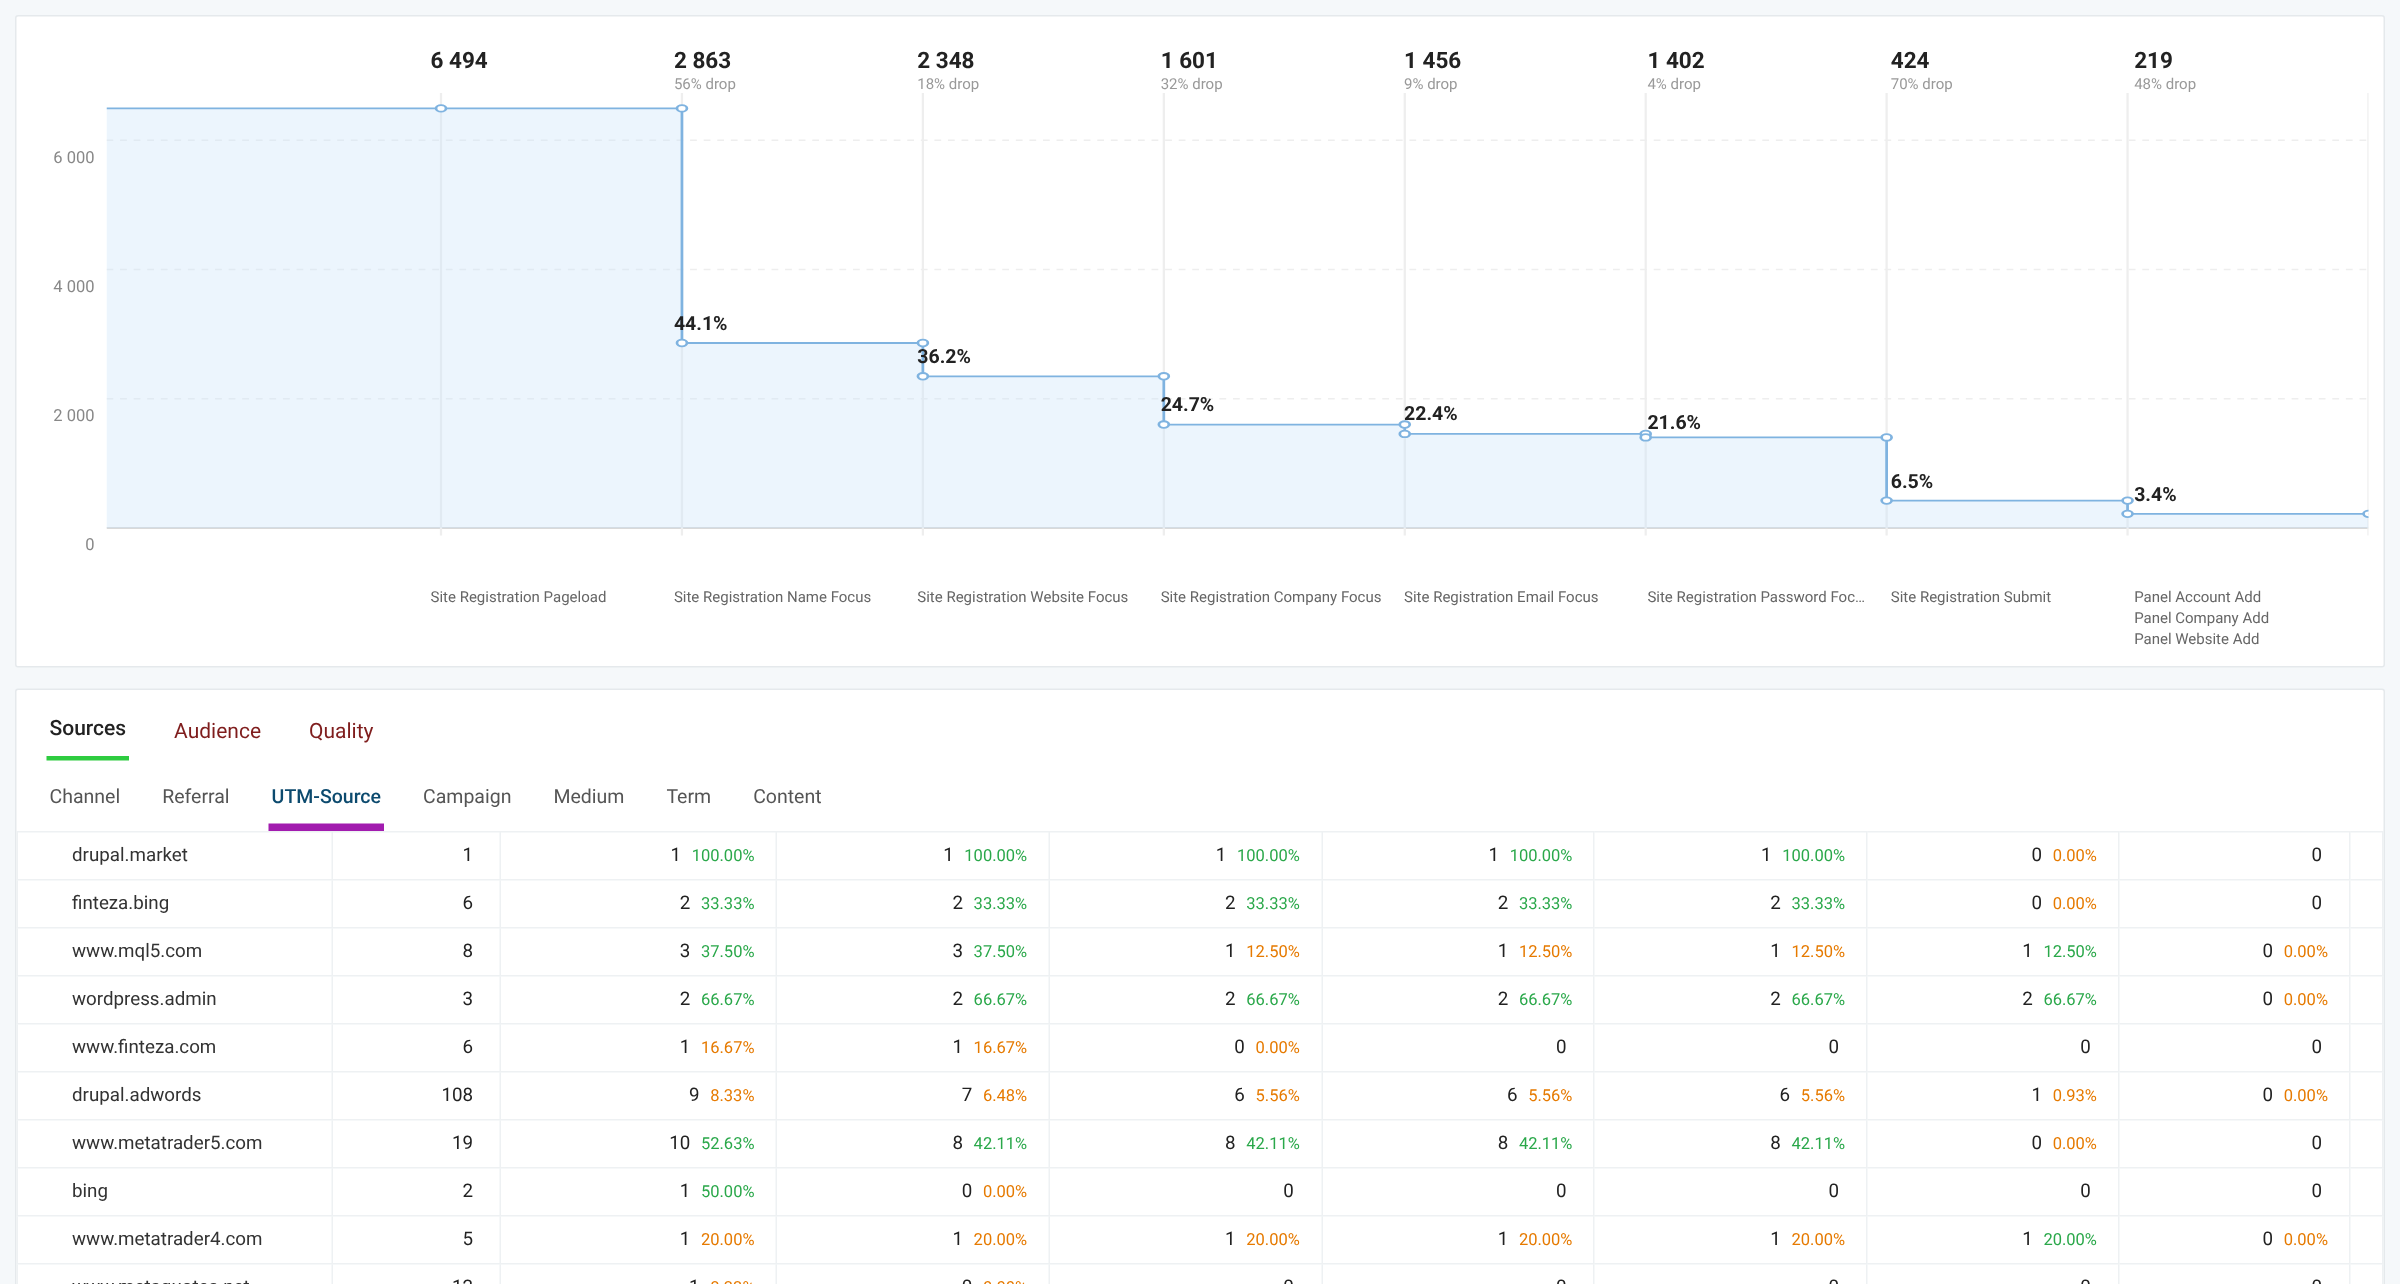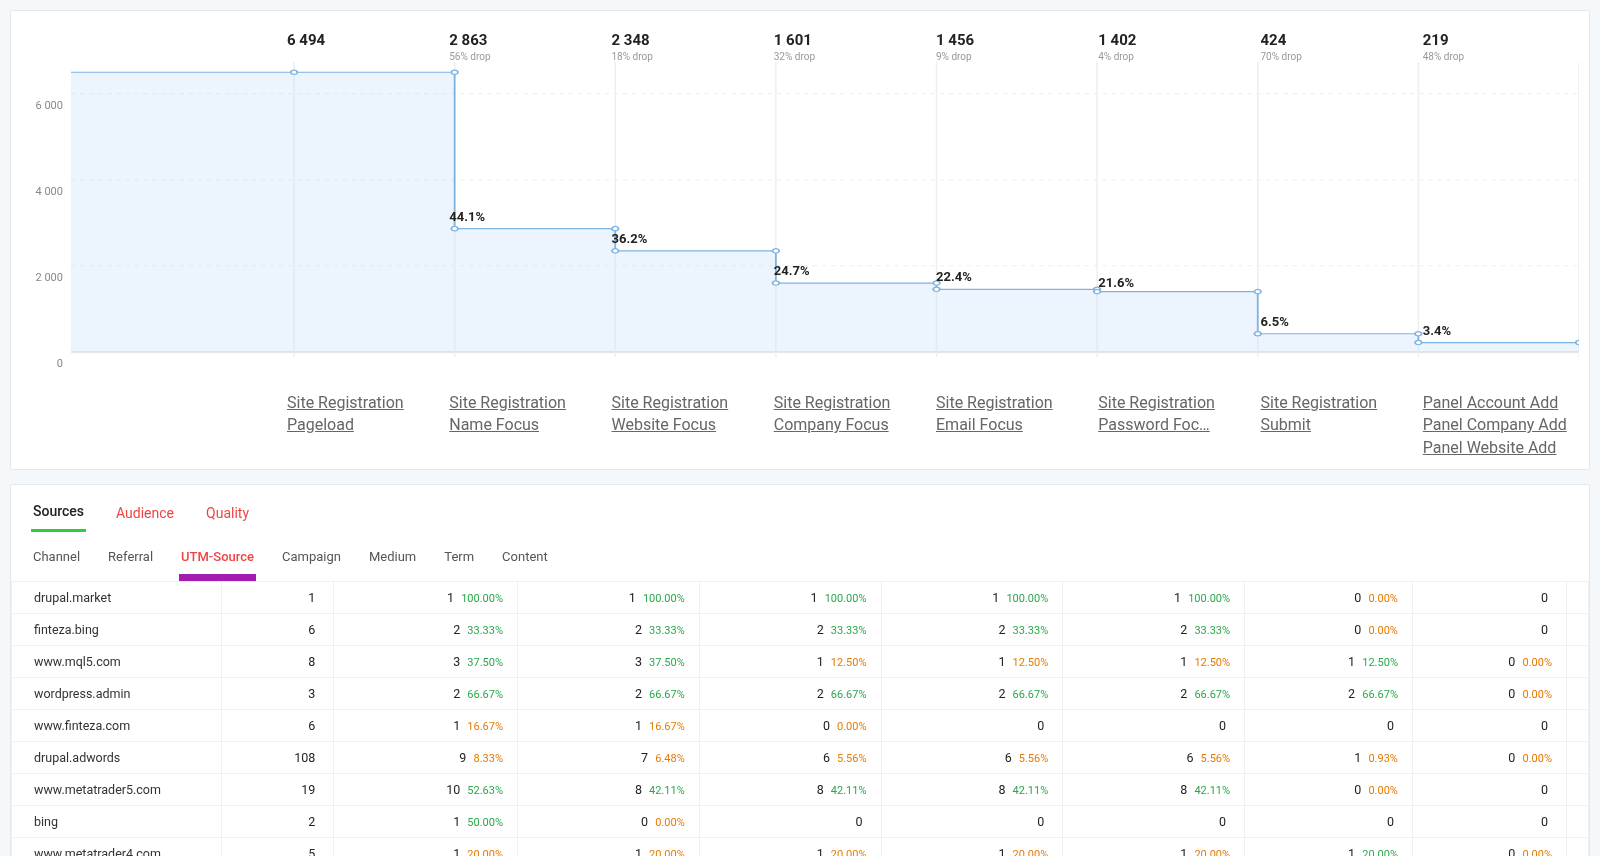--- a/index.html
+++ b/index.html
@@ -21,34 +21,34 @@
   .vline { stroke:#eee; stroke-width:1; }
   .steps-row { display:flex; }
   .step-col { flex:1; padding:0 6px; min-width:0; }
   .step-header { display:flex; }
   .step-head { flex:1; padding:0 6px; }
   .step-value { font-weight:700; font-size:15px; color:#222; }
   .step-drop { font-size:10px; color:#999; margin-top:2px; }
   .pct-overlay { position:absolute; top:0; left:0; right:0; bottom:0; display:flex; pointer-events:none; }
   .pct-cell { flex:1; position:relative; }
   .pct-label { position:absolute; left:6px; font-weight:700; font-size:13px; color:#222; }
-  .step-label { font-size:16px; color:#666; margin-top:10px; line-height:1.4; white-space:normal;text-decoration:underline; }
+  .step-label { font-size:10px; color:#666; margin-top:10px; line-height:1.4; white-space:normal; }
   .first-spacer { width: 210px; }
 
   
   .table-card { margin-top:14px; }
   .tabs-row { display:flex; gap:28px; padding:10px 20px 0 20px; border-bottom:1px solid transparent;align-items:center; }
-  .tab { font-size:14px; color:#ef4444; padding:8px 2px 10px 2px; cursor:pointer; }
+  .tab { font-size:14px; color:#7f1d1d; padding:8px 2px 10px 2px; cursor:pointer; }
   .tab.active { color:#222; border-bottom:3px solid #2ecc40; font-weight:500; }
   .subtabs-row { display:flex; gap:24px; padding:10px 20px 0 20px; }
   .subtab { font-size:13px; color:#555; padding:6px 2px 10px 2px; cursor:pointer; }
-  .subtab.active { color:#ef4444; border-bottom:7px solid #a21caf; font-weight:500; }
+  .subtab.active { color:#0c4a6e; border-bottom:5px solid #a21caf; font-weight:500; }
   table { width:100%; border-collapse:collapse; }
   tbody td { border:1px solid #eef1f3; padding:7px 10px; font-size:12.5px; vertical-align:middle; height:32px; }
-  tbody tr td:first-child { text-align:left; color:#333; padding-left:22px; width:210px; }
+  tbody tr td:first-child { text-align:left; color:#333; padding-left:36px; width:210px; }
   tbody td.num { text-align:right; padding-right:14px; white-space:nowrap; }
   .count { color:#222; margin-right:4px; }
   .pct-green { color:#2aa84a; font-size:11px; }
   .pct-red { color:#e67a00; font-size:11px; }
   .last-pad { width:22px; border-left:none; }
 </style>
 </head>
 <body>
 
 <div class="card chart-card">

